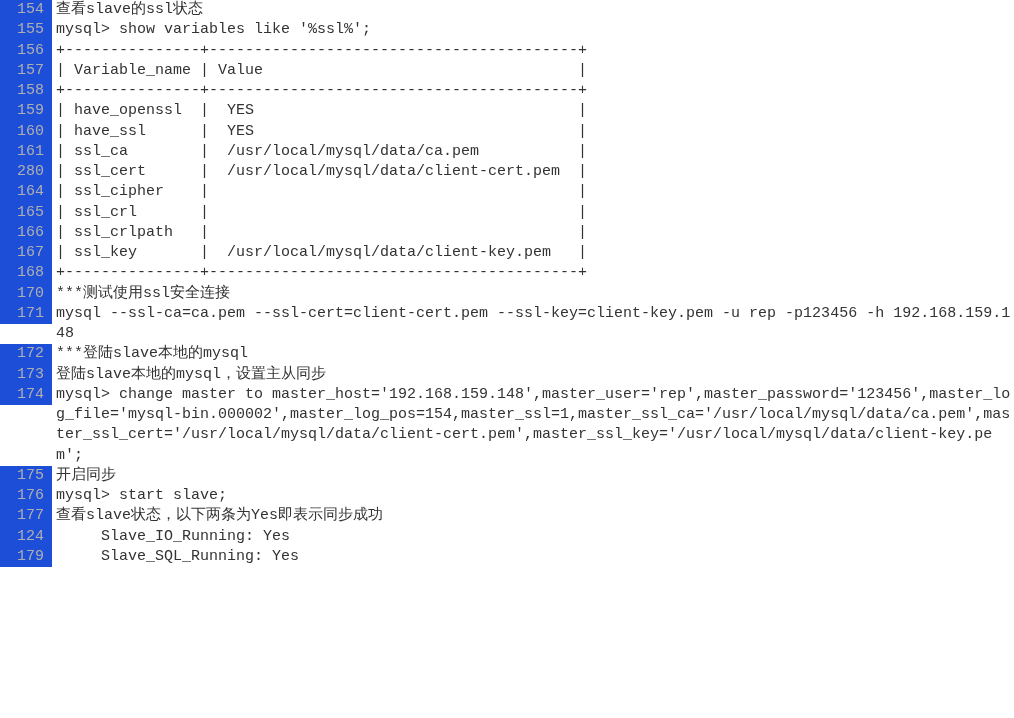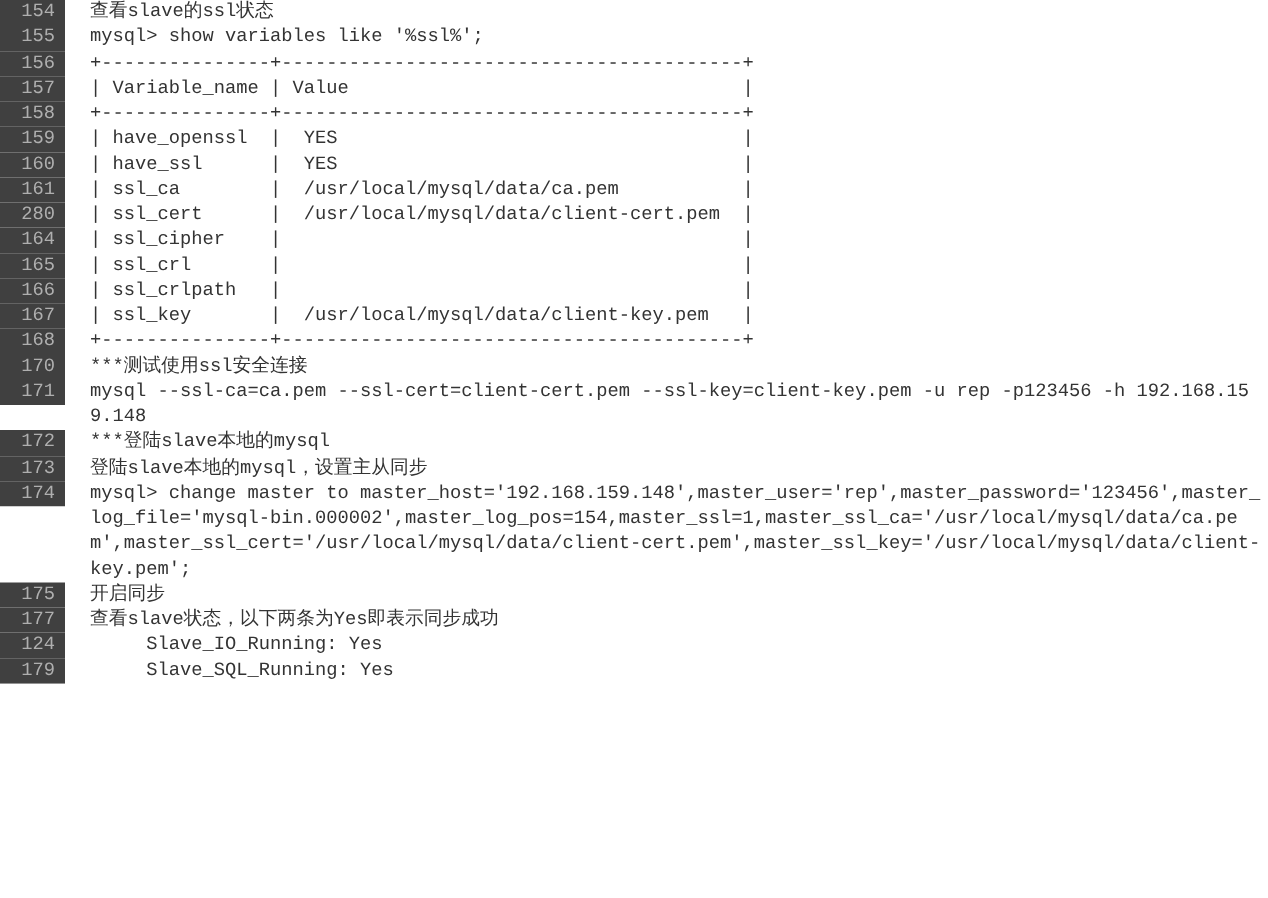--- a/index.html
+++ b/index.html
@@ -17,30 +17,30 @@
     flex-direction: column;
   }
   .line {
     display: flex;
     align-items: flex-start;
     line-height: 1.35;
   }
   .gutter {
     width: 52px;
     min-width: 52px;
-    background: #404040;
+    background: #1d4ed8;
     color: #afafaf;
     text-align: right;
     padding-right: 8px;
     padding-left: 6px;
     user-select: none;
     font-family: "Courier New", Courier, monospace;
   }
   .content {
-    padding-left: 20px;
+    padding-left: 4px;
     white-space: pre-wrap;
     word-break: break-all;
     color: #333333;
     flex: 1;
     font-family: "Courier New", Courier, monospace;
   }
 </style>
 </head>
 <body>
 
@@ -119,20 +119,24 @@
     </div>
     <div class="line">
       <div class="gutter">174</div>
       <div class="content">mysql&gt; change master to master_host='192.168.159.148',master_user='rep',master_password='123456',master_log_file='mysql-bin.000002',master_log_pos=154,master_ssl=1,master_ssl_ca='/usr/local/mysql/data/ca.pem',master_ssl_cert='/usr/local/mysql/data/client-cert.pem',master_ssl_key='/usr/local/mysql/data/client-key.pem';</div>
     </div>
     <div class="line">
       <div class="gutter">175</div>
       <div class="content">开启同步</div>
     </div>
     <div class="line">
+      <div class="gutter">176</div>
+      <div class="content">mysql&gt; start slave;</div>
+    </div>
+    <div class="line">
       <div class="gutter">177</div>
       <div class="content">查看slave状态，以下两条为Yes即表示同步成功</div>
     </div>
     <div class="line">
       <div class="gutter">124</div>
       <div class="content">     Slave_IO_Running: Yes</div>
     </div>
     <div class="line">
       <div class="gutter">179</div>
       <div class="content">     Slave_SQL_Running: Yes</div>

